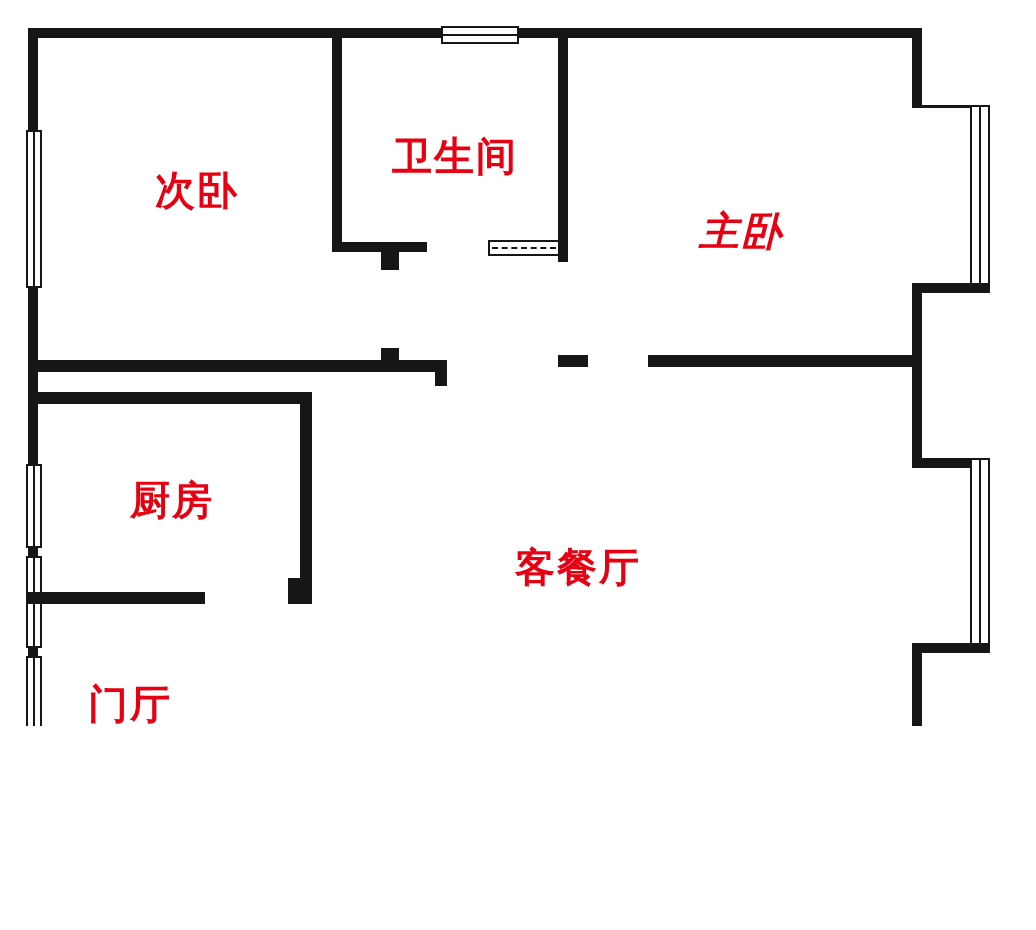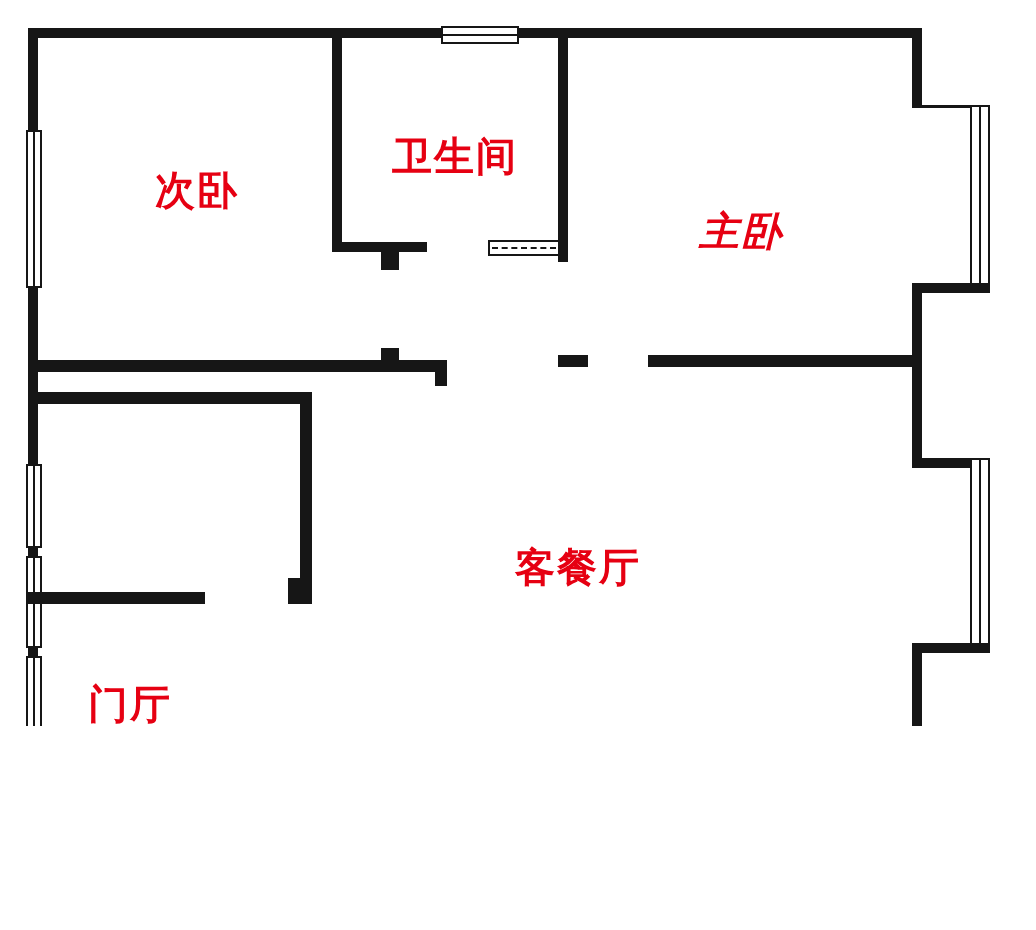--- a/index.html
+++ b/index.html
@@ -117,18 +117,19 @@
   <div class="wall" style="left:648px; top:355px; width:264px; height:12px;"></div>
 
   <div class="wall" style="left:28px; top:392px; width:284px; height:12px;"></div>
   <div class="wall" style="left:300px; top:392px; width:12px; height:212px;"></div>
   <div class="wall" style="left:288px; top:578px; width:12px; height:26px;"></div>
   <div class="wall" style="left:28px; top:592px; width:177px; height:12px;"></div>
 
   <span class="room-label" style="left:197px; top:190px;">次卧</span>
   <span class="room-label" style="left:455px; top:156px;">卫生间</span>
   <span class="room-label" style="left:741px; top:231px;font-style:italic;">主卧</span>
+  <span class="room-label" style="left:172px; top:500px;">厨房</span>
   <span class="room-label" style="left:130px; top:704px;">门厅</span>
   <span class="room-label" style="left:578px; top:567px;">客餐厅</span>
 
   <div class="tri" style="left:100px; top:896px;"></div>
 
 </div>
 
 </body></html>

